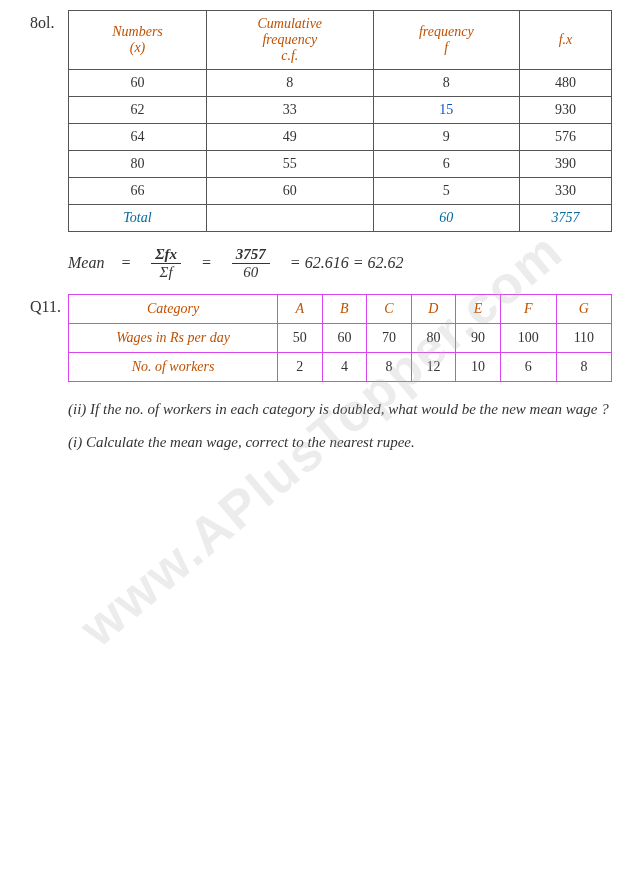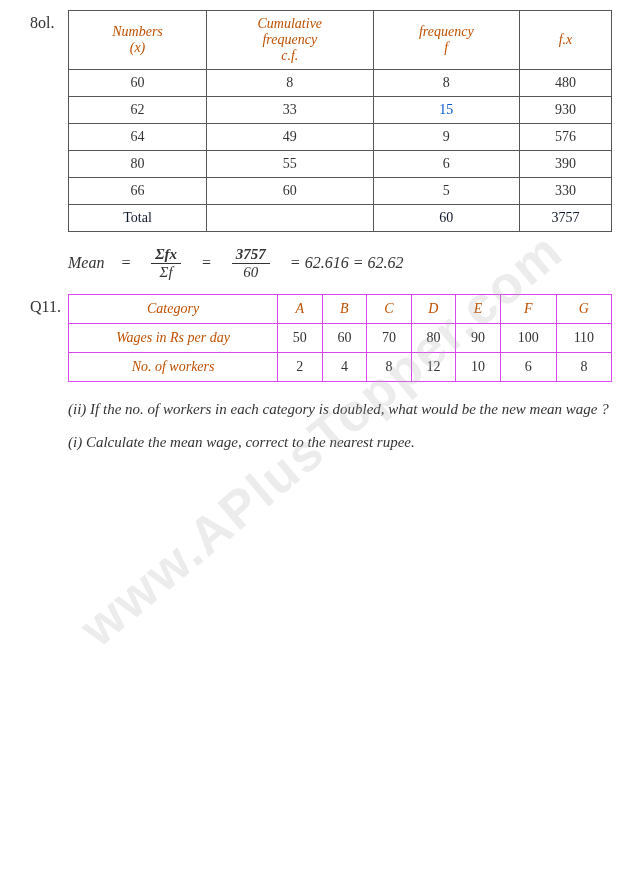--- a/index.html
+++ b/index.html
@@ -79,21 +79,22 @@
     table.t1 tbody tr td {
       color: #333;
       font-weight: normal;
     }
 
     table.t1 tbody tr td.blue {
       color: #0055cc;
     }
 
     table.t1 tfoot tr td {
-      color: #0f172a;
+      color: #0369a1;
+      font-style: italic;
       font-weight: normal;
     }
 
     .mean-row {
       display: flex;
       align-items: center;
       margin: 14px 0 14px 38px;
       font-size: 16px;
       font-style: italic;
       color: #333;

